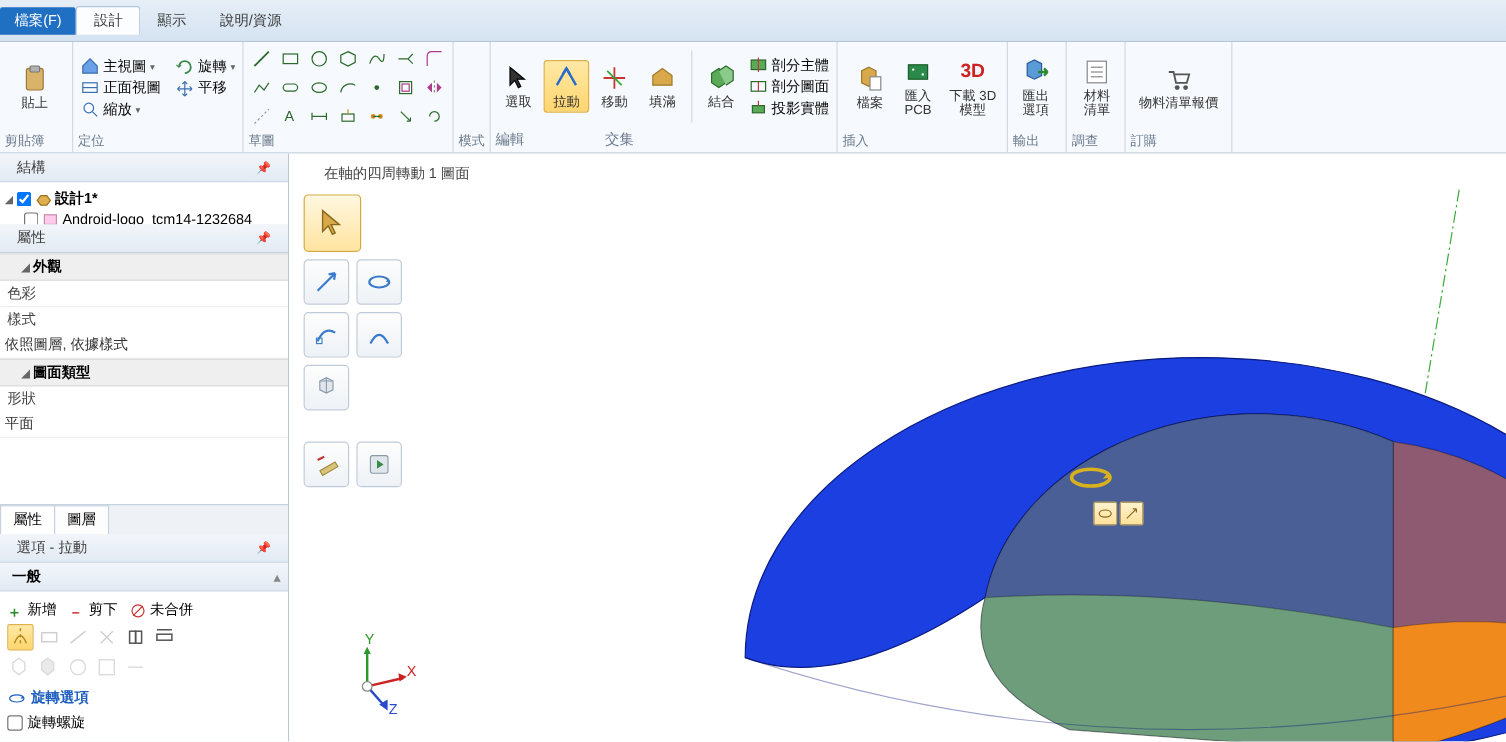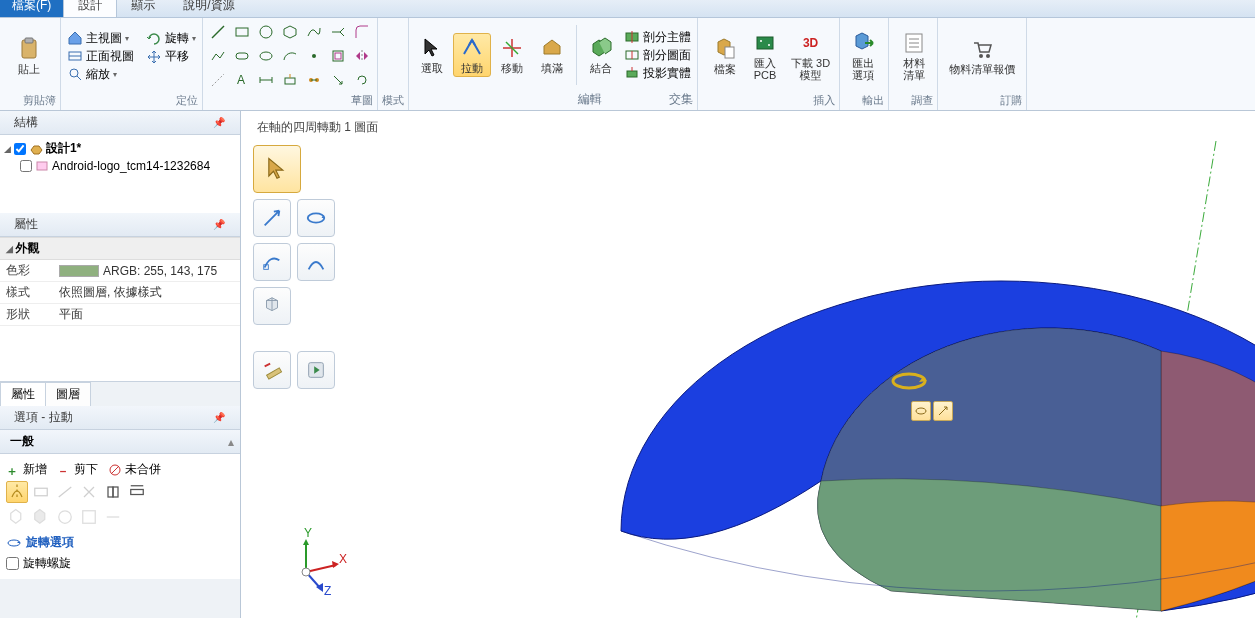--- a/index.html
+++ b/index.html
@@ -1,28 +1,28 @@
 <!DOCTYPE html>
 <html><head>
 <meta charset="utf-8">
 <style>
 * { box-sizing: border-box; margin: 0; padding: 0; font-family: "Microsoft JhengHei", Arial, sans-serif; font-size: 12px; }
 body { width: 1255px; height: 618px; overflow: hidden; background: #fff; display: flex; flex-direction: column; }
 
 
-.menubar { height: 18px; background: linear-gradient(#e6eef7, #d5e3f2); display: flex; align-items: flex-end; border-bottom: 1px solid #b5c6da; }
+.menubar { height: 35px; background: linear-gradient(#e6eef7, #d5e3f2); display: flex; align-items: center; border-bottom: 1px solid #b5c6da; }
 .menubar .file { background: #1f6fc2; color: #fff; padding: 3px 12px; display: flex; align-items: center; border-top-left-radius: 2px; border-top-right-radius: 2px;}
 .menubar .tab { padding: 3px 14px; display: flex; align-items: center; color: #3b3b3b; cursor: default; }
 .menubar .tab.active { background: #fcfdff; border: 1px solid #b5c6da; border-bottom: none; border-top-left-radius: 3px; border-top-right-radius: 3px;}
 
 
 .ribbon { height: 93px; background: #f6f9fd; border-bottom: 1px solid #b9c7d7; display: flex; }
 .group { border-right: 1px solid #cfdae7; display: flex; flex-direction: column; padding: 2px 4px 0 4px;}
 .group-body { flex: 1; display: flex; align-items: center; gap: 2px; }
-.group-label { text-align: right; color: #6a7a8c; font-size: 11px; padding: 1px 0 2px 0; }
+.group-label { text-align: left; color: #6a7a8c; font-size: 11px; padding: 1px 0 2px 0; }
 .rb-btn { min-width: 38px; display: flex; flex-direction: column; align-items: center; justify-content: center; gap: 2px; padding: 2px 4px; border: 1px solid transparent; border-radius: 3px;}
 .rb-btn.large { width: 50px; }
 .rb-btn .ico { width: 24px; height: 24px; display:flex;align-items:center;justify-content:center;}
 .rb-btn .lbl { font-size: 11px; color: #333; white-space: nowrap; text-align:center; line-height:1.1;}
 .rb-btn.active { background: linear-gradient(#ffe9a6,#ffd56e); border-color: #e0b24a; }
 .mini-col { display: flex; flex-direction: column; gap: 1px; }
 .mini-row { display: flex; align-items: center; gap: 3px; padding: 0 2px;}
 .mini-row .mico { width:16px;height:16px;display:flex;align-items:center;justify-content:center;}
 .grid-icons { display:grid; grid-template-columns: repeat(7, 22px); grid-auto-rows: 22px; gap:2px; }
 .grid-icons .gi { display:flex;align-items:center;justify-content:center;border:1px solid transparent;border-radius:2px;}
@@ -34,24 +34,24 @@
 .leftpanes { width: 241px; background:#eef2f6; border-right:1px solid #b9c7d7; display:flex;flex-direction:column; }
 .pane-title { background: linear-gradient(#f2f6fb,#e2eaf3); border-bottom:1px solid #c7d2df; padding:3px 14px; display:flex; justify-content:space-between; align-items:center; color:#3b3b3b;}
 .pane-title .pin { color:#7a8a99; font-size:10px;}
 .tree { background:#fff; padding:4px 2px; height: 78px; overflow:hidden;}
 .tree-row { display:flex; align-items:center; gap:3px; padding:1px 2px; }
 .tree-row input[type=checkbox]{width:12px;height:12px;}
 .tree-row .ticon{width:14px;height:14px;display:flex;align-items:center;justify-content:center;}
 .indent1{padding-left:18px;}
 
 .prop { background:#fff; }
-.prop-section-h { background:#efefef; padding:2px 6px; font-weight:bold; border-top:1px solid #ddd; border-bottom:1px solid #ddd;}
+.prop-section-h { background:#efefef; padding:2px 18px; font-weight:bold; border-top:1px solid #ddd; border-bottom:1px solid #ddd;}
 .prop-section-h::before{content:"▸ "; color:#666; font-size:9px;}
 .prop-section-h.open::before{content:"◢ ";}
-.prop-row{display:flex; border-bottom:1px solid #eee;}
+.prop-row{display:flex; border-bottom:1px solid #eee;flex-direction:column;}
 .prop-row .k{width:55px; padding:2px 6px; color:#444;}
 .prop-row .v{flex:1; padding:2px 4px; color:#333; display:flex;align-items:center;gap:4px;}
 .swatch{width:40px;height:12px; border:1px solid #aaa;}
 .tabs-bottom{display:flex; background:#eef2f6; border-top:1px solid #c7d2df;}
 .tabs-bottom .tb{padding:3px 10px; border:1px solid #c7d2df; border-bottom:none; background:#fdfdfd; margin-right:-1px;}
 .tabs-bottom .tb.active{background:#fff;}
 
 .opts-head{display:flex;align-items:center;gap:4px;padding:3px 6px;background:linear-gradient(#f2f6fb,#e2eaf3);border-bottom:1px solid #c7d2df;justify-content:center;}
 .opts-body{background:#fff;padding:4px 6px;}
 .opts-body .row{display:flex;align-items:center;gap:10px;margin:3px 0;}
@@ -59,21 +59,21 @@
 .chip .cico{width:14px;height:14px;}
 .toolrow{display:flex;gap:2px;margin:3px 0;}
 .toolrow .tbn{width:22px;height:22px;border:1px solid transparent;border-radius:2px;display:flex;align-items:center;justify-content:center;}
 .toolrow .tbn.active{background:linear-gradient(#ffe9a6,#ffd56e);border-color:#e0b24a;}
 .toolrow .tbn.dis{opacity:.4;}
 .subhead{display:flex;align-items:center;gap:4px;margin-top:6px;color:#1f5fbf;}
 .subhead .sico{width:16px;height:16px;}
 
 
 .viewport { flex:1; background:#fff; position:relative; overflow:hidden; }
-.vp-label{position:absolute;left:16px;top:8px;color:#444;}
+.vp-label{position:absolute;left:29px;top:8px;color:#444;}
 .vp-toolcol{position:absolute;left:12px;top:34px;display:flex;flex-direction:column;gap:6px;}
 .vp-toolcol .vrow{display:flex;gap:6px;}
 .vp-toolcol .vb{width:38px;height:38px;border:1px solid #bfcbd9;border-radius:4px;background:linear-gradient(#fdfdfd,#eef2f6);display:flex;align-items:center;justify-content:center;}
 .vp-toolcol .vb.big{width:48px;height:48px;}
 .vp-toolcol .vb.active{background:linear-gradient(#fff7e0,#ffe4a0);border-color:#d6a93e;}
 .triad{position:absolute;left:40px;bottom:18px;}
 .mini-badges{position:absolute; left:670px; top:290px; display:flex; gap:2px;}
 .mini-badges .mb{width:20px;height:20px;border:1px solid #c6a85a;background:linear-gradient(#fff3cf,#ffe09a);border-radius:2px;display:flex;align-items:center;justify-content:center;}
 .rot-handle{position:absolute;left:648px;top:258px;}
 svg{overflow:visible;}
@@ -437,21 +437,21 @@
               <rect x="4" y="6" width="16" height="12" fill="#2a8a4a" stroke="#1a5a2a"></rect>
               <circle cx="8" cy="10" r="1" fill="#fff"></circle>
               <circle cx="16" cy="14" r="1" fill="#fff"></circle>
             </svg>
           </span>
         <span class="lbl" style="white-space:pre">匯入
 PCB</span>
       </div>
       <div class="rb-btn">
         <span class="ico">
-            <span style="font-weight:bold;color:#c22;font-size:12px">3D</span>
+            <span style="font-weight:bold;color:#c22;font-size:16px">3D</span>
           </span>
         <span class="lbl" style="white-space:pre">下載 3D
 模型</span>
       </div>
     </div>
     <div class="group-label">插入</div>
   </div>
 
   <div class="group">
     <div class="group-body">
@@ -553,29 +553,26 @@
     </div>
 
     <div class="pane-title">
       <span>屬性</span>
       <span class="pin">📌</span>
     </div>
     <div class="prop">
       <div class="prop-section-h open">外觀</div>
       <div class="prop-row">
         <div class="k">色彩</div>
-        <div class="v">
-            <span class="swatch" style="background:#8fb07f"></span>
-            <span>ARGB: 255, 143, 175</span>
-          </div>
       </div>
       <div class="prop-row">
         <div class="k">樣式</div>
         <div class="v">依照圖層, 依據樣式</div>
       </div>
+      <div class="prop-section-h open">圖面類型</div>
       <div class="prop-row">
         <div class="k">形狀</div>
         <div class="v">平面</div>
       </div>
       <div style="height:55px;background:#fff"></div>
     </div>
     <div class="tabs-bottom">
       <div class="tb active">屬性</div>
       <div class="tb">圖層</div>
     </div>

